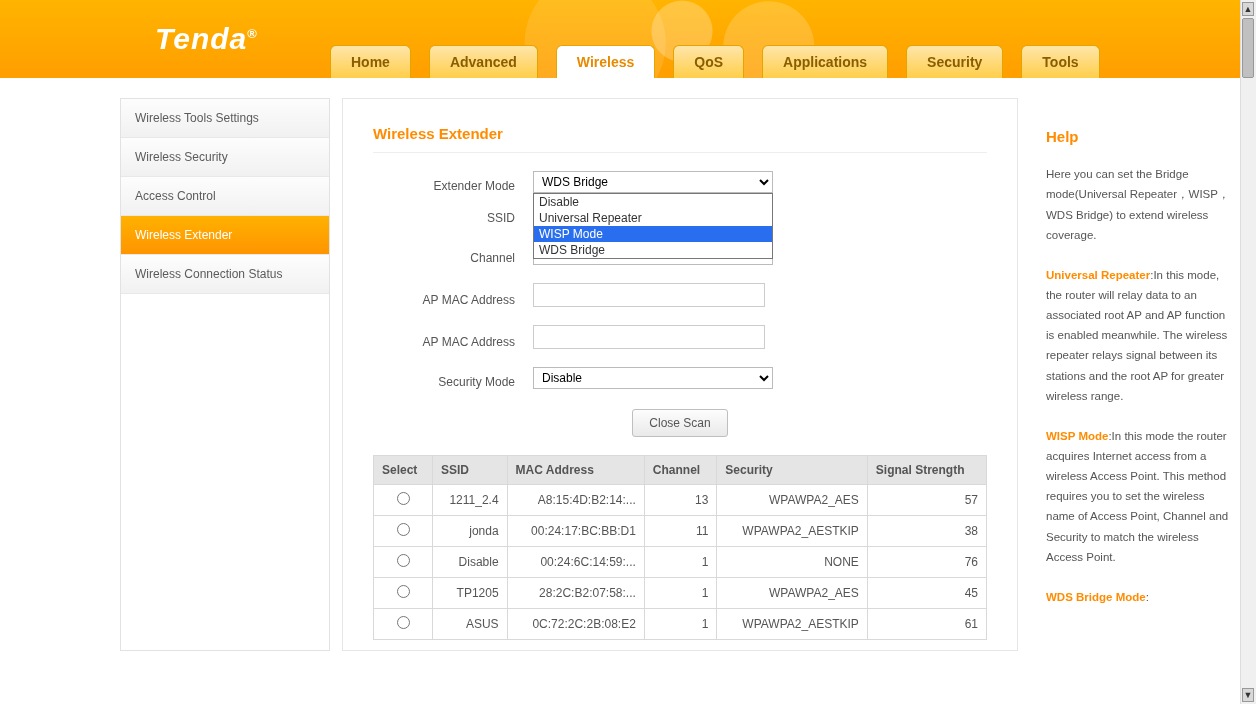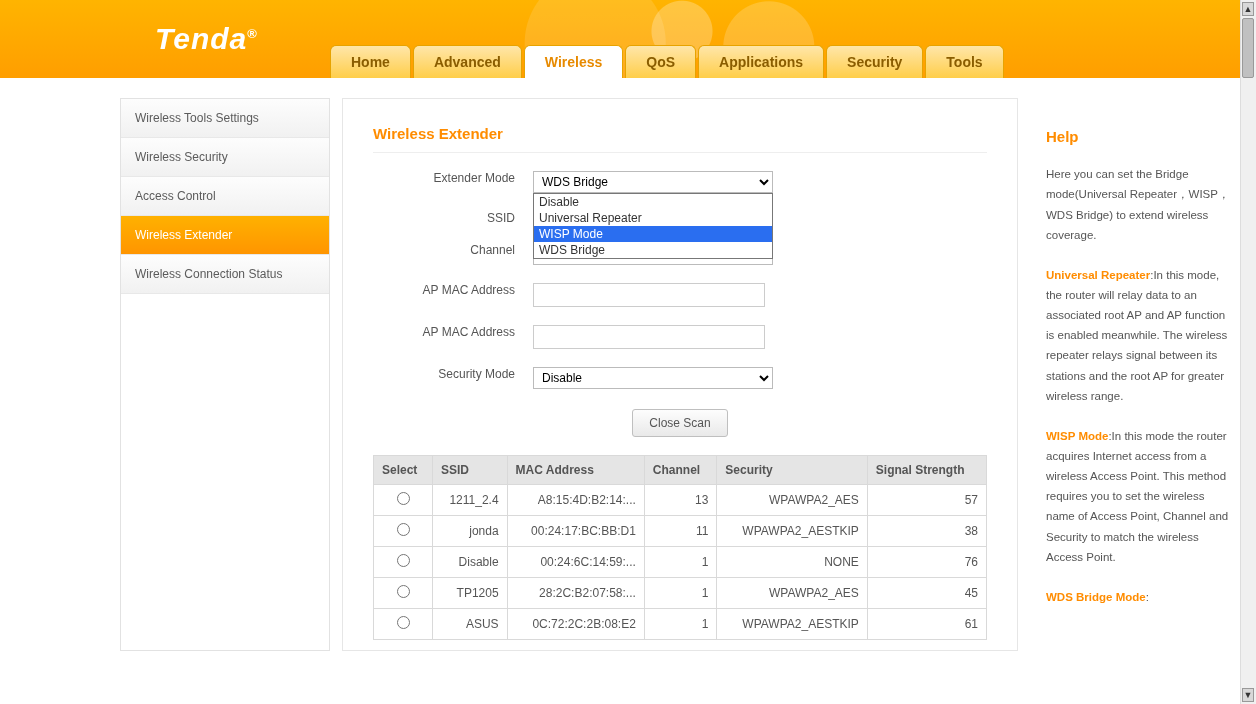--- a/index.html
+++ b/index.html
@@ -8,32 +8,32 @@
   .scrollbar-r{position:absolute;right:0;top:0;width:16px;height:100%;background:#f0f0f0;border-left:1px solid #ddd}
   .scrollbar-r .thumb{position:absolute;right:2px;top:18px;width:12px;height:60px;background:#c0c0c0;border:1px solid #999;border-radius:2px}
   .scrollbar-r .arrow{position:absolute;right:2px;width:12px;height:14px;background:#d8d8d8;border:1px solid #999;font-size:9px;text-align:center;line-height:12px;color:#333}
   .scrollbar-r .arrow.up{top:2px}
   .scrollbar-r .arrow.dn{bottom:2px}
   
   .banner{height:78px;background:linear-gradient(#ffb400,#ff9e00);position:relative;margin-right:16px}
   .banner::before{content:"";position:absolute;inset:0;background:radial-gradient(circle at 55% 40%,rgba(255,255,255,.25) 0 30px,transparent 31px),radial-gradient(circle at 62% 60%,rgba(255,255,255,.18) 0 45px,transparent 46px),radial-gradient(circle at 48% 55%,rgba(255,255,255,.12) 0 70px,transparent 71px)}
   .logo{position:absolute;left:155px;top:22px;color:#fff;font-size:30px;font-weight:bold;letter-spacing:1px;font-style:italic}
   .logo .reg{font-size:13px;vertical-align:super;font-style:normal}
-  .tabs{position:absolute;bottom:0;left:330px;display:flex;gap:2px}
+  .tabs{position:absolute;bottom:0;left:330px;display:flex;gap:18px}
   .tab{background:linear-gradient(#ffe6a9,#ffce4a);border:1px solid #e7a300;border-bottom:none;border-radius:6px 6px 0 0;padding:8px 20px;color:#8a5d00;font-weight:bold;font-size:14px;cursor:pointer}
   .tab.active{background:#fff;color:#e78a00}
   
   .body{display:flex;margin:20px 16px 0 120px}
   .sidebar{width:210px;border:1px solid #e2e2e2}
   .side-item{padding:12px 14px;border-bottom:1px solid #e8e8e8;background:linear-gradient(#fdfdfd,#f1f1f1);color:#5b5b5b;cursor:pointer}
   .side-item.active{background:linear-gradient(#ffb100,#ff9500);color:#fff}
   .main{flex:1;margin:0 12px;border:1px solid #e6e6e6;padding:26px 30px 10px 30px;min-width:560px}
   .title{color:#ff8c00;font-weight:bold;font-size:15px;margin-bottom:10px}
   .hr{border:none;border-top:1px solid #eee;margin:10px 0 18px}
-  .row{display:flex;align-items:flex-start;margin-bottom:18px}
+  .row{display:flex;align-items:flex-end;margin-bottom:18px}
   .lbl{width:160px;text-align:right;padding-right:18px;color:#555}
   .field{width:240px}
   select.sel{width:240px;height:22px;border:1px solid #bbb;background:#fff;font-size:12px;padding-left:4px}
   input.txt{width:232px;height:24px;border:1px solid #ccc;padding:2px 4px}
   .dd-box{position:relative;width:240px}
   .dd-list{position:absolute;top:22px;left:0;width:240px;border:1px solid #777;background:#fff;z-index:5}
   .dd-opt{padding:1px 5px;font-size:12px;cursor:pointer}
   .dd-opt.hl{background:#2a6ef0;color:#fff}
   .btnbar{text-align:center;margin:20px 0 18px}
   .btn{display:inline-block;border:1px solid #bfbfbf;background:linear-gradient(#fdfdfd,#e9e9e9);padding:6px 16px;border-radius:3px;color:#555;cursor:pointer}

